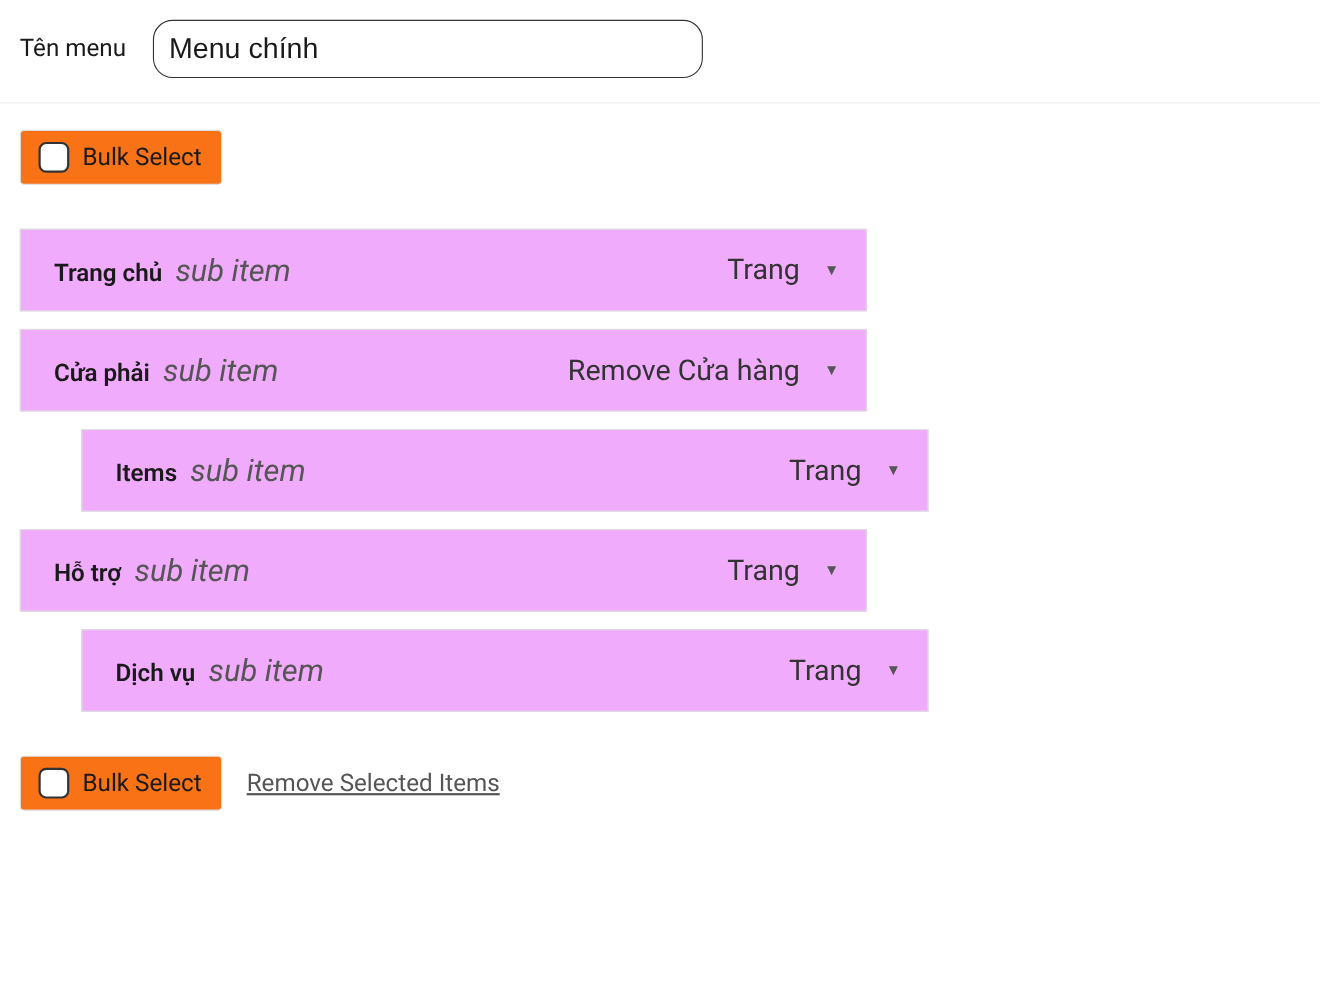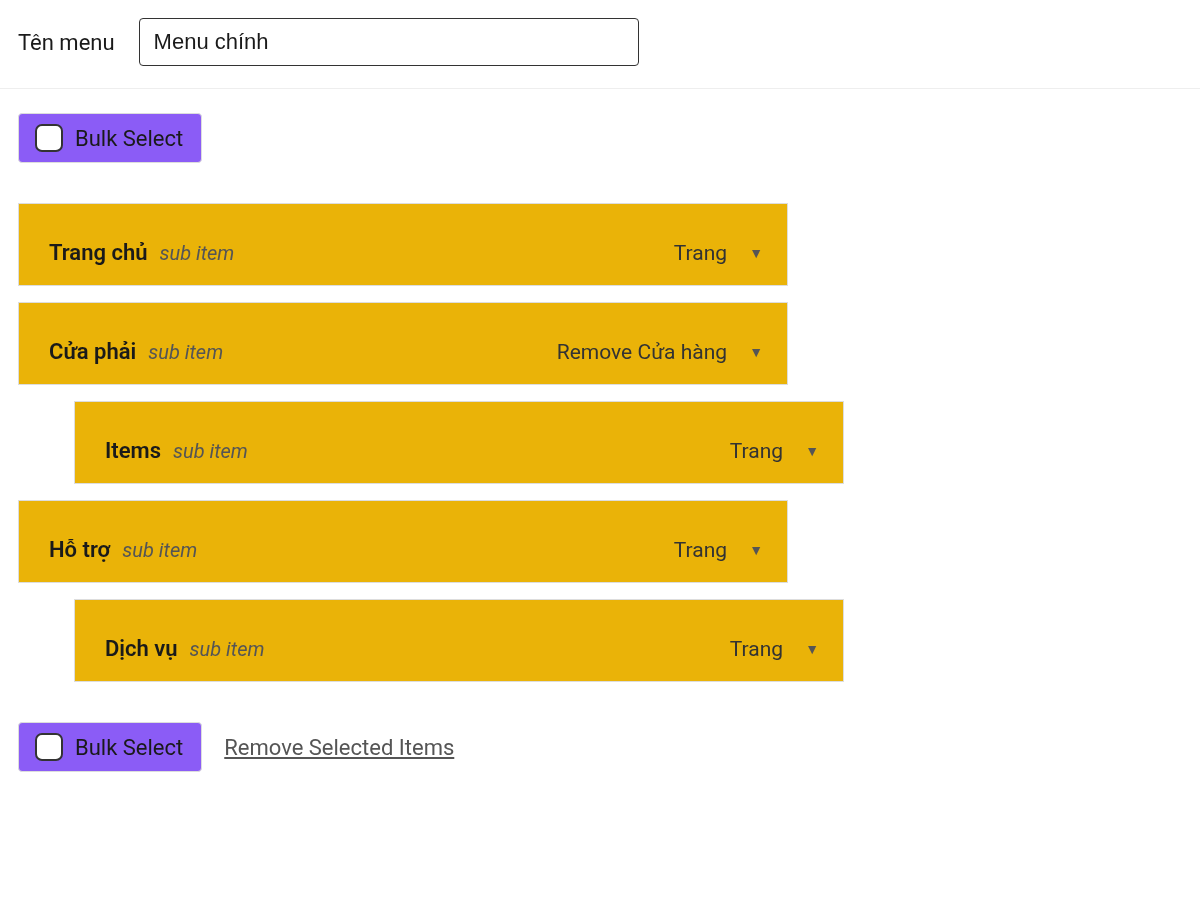--- a/index.html
+++ b/index.html
@@ -16,44 +16,44 @@
     align-items: center;
     padding: 18px 34px 22px 18px;
     border-bottom: 1px solid #eee;
     gap: 24px;
   }
   .top-row label {
     font-size: 22px;
     color: #1a1a1a;
   }
   .menu-name-input {
-    font-size: 22px;
+    font-size: 26px;
     padding: 10px 14px;
     border: 1.5px solid #333;
-    border-radius: 4px;
+    border-radius: 18px;
     width: 500px;
     color: #1a1a1a;
   }
   .content {
     padding: 24px 18px;
   }
   .instructions {
     font-size: 22px;
     line-height: 1.5;
     margin-bottom: 20px;
     color: #1a1a1a;
   }
   .bulk-select-wrap {
     display: inline-flex;
     align-items: center;
     gap: 12px;
     border: 1px solid #ddd;
     border-radius: 4px;
     padding: 10px 18px 10px 16px;
-    background: #8b5cf6;
+    background: #f97316;
     margin-bottom: 40px;
   }
   .bulk-select-wrap.bottom {
     margin-bottom: 0;
   }
   .checkbox {
     width: 28px;
     height: 28px;
     border: 2px solid #333;
     border-radius: 7px;
@@ -65,52 +65,52 @@
     color: #1a1a1a;
   }
   .menu-items {
     display: flex;
     flex-direction: column;
     gap: 16px;
     margin-bottom: 40px;
   }
   .menu-item {
     border: 1px solid #ddd;
-    background: #eab308;
-    padding: 36px 24px 20px 30px;
+    background: #f0abfc;
+    padding: 20px 24px 20px 30px;
     display: flex;
     align-items: center;
     justify-content: space-between;
     width: 770px;
   }
   .menu-item.nested {
     margin-left: 56px;
   }
   .item-left {
     display: flex;
     align-items: baseline;
     gap: 12px;
   }
   .item-title {
     font-size: 22px;
     font-weight: 600;
     color: #1a1a1a;
   }
   .item-sub {
-    font-size: 20px;
+    font-size: 28px;
     font-style: italic;
     color: #555;
   }
   .item-right {
     display: flex;
     align-items: center;
     gap: 22px;
   }
   .item-type {
-    font-size: 21px;
+    font-size: 26px;
     color: #333;
   }
   .caret {
     font-size: 14px;
     color: #555;
     display: inline-block;
   }
   .bottom-row {
     display: flex;
     align-items: center;

